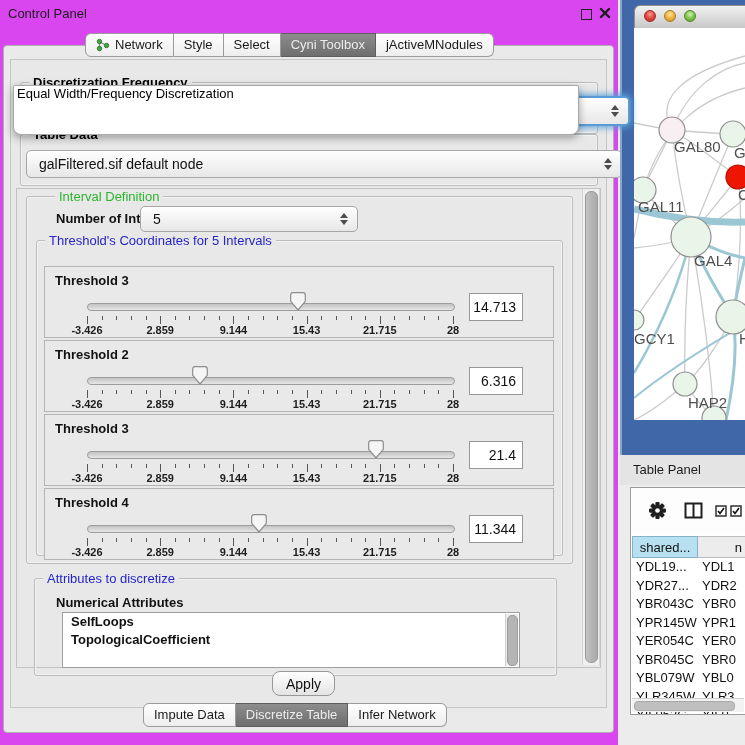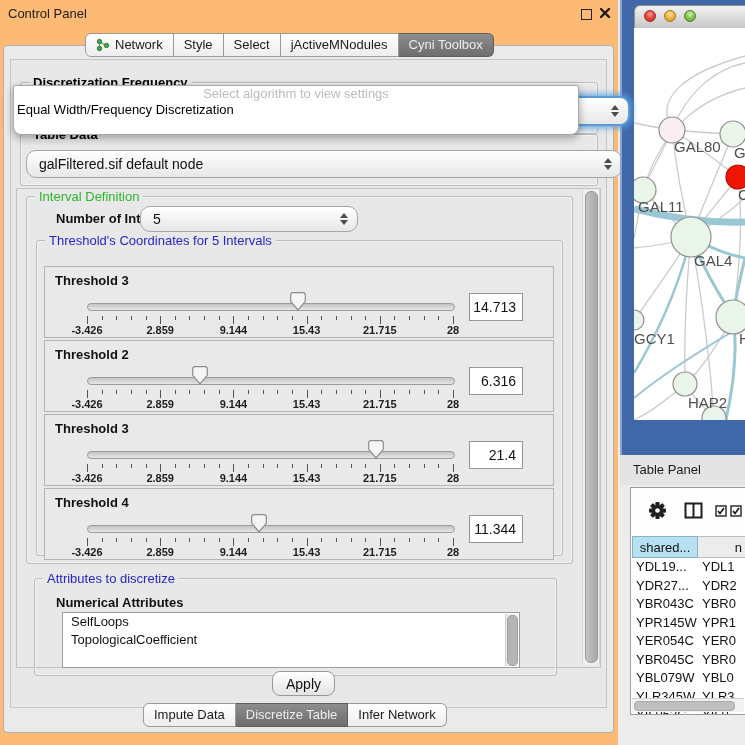--- a/index.html
+++ b/index.html
@@ -1,21 +1,21 @@
 <!DOCTYPE html>
 <html><head>
 <meta charset="utf-8">
 <style>
   html,body{margin:0;padding:0;}
   body{width:745px;height:745px;overflow:hidden;background:#ececec;
        font-family:"Liberation Sans",sans-serif;font-size:13px;color:#111;position:relative;}
   .abs{position:absolute;}
 
   
-  #cp{left:0;top:0;width:618px;height:745px;background:#fdba74;}
+  #cp{left:0;top:0;width:618px;height:745px;background:#d946ef;}
   #cp-title{left:8px;top:6px;font-size:13px;color:#1c1c1c;}
   #cp-float{left:581px;top:9px;width:9px;height:9px;border:1.5px solid #222;background:transparent;}
   #cp-close{left:599px;top:7px;width:12px;height:12px;}
   #cp-outer{left:3px;top:45px;width:609px;height:686px;border:1px solid #b0b0b0;border-radius:4px;background:#eaeaea;}
   #cp-inner{left:10px;top:59px;width:595px;height:647px;border:1px solid #c6c6c6;background:#e8e8e8;}
 
   
   .segbar{display:flex;height:24px;z-index:6;}
   #top-tabs{left:85px;top:33px;}
   #bottom-tabs{left:143px;top:703px;}
@@ -23,25 +23,25 @@
        padding:0 10px;height:22px;line-height:22px;font-size:13px;color:#1a1a1a;
        display:flex;align-items:center;gap:5px;white-space:nowrap;}
   .seg:first-child{border-left:1px solid #9b9b9b;border-radius:6px 0 0 6px;}
   .seg:last-child{border-radius:0 6px 6px 0;}
   .seg.sel{background:linear-gradient(#8d8d8d,#6e6e6e);color:#ececec;border-color:#5e5e5e;}
 
   
   .groupbox{border:1px solid #bcbcbc;border-radius:3px;box-shadow:inset 0 0 0 1px #f3f3f3;}
   .gtitle{position:absolute;top:-8px;left:8px;background:#e8e8e8;padding:0 4px;font-size:13px;white-space:nowrap;}
   .gtitle.black{font-weight:bold;color:#000;}
-  .gtitle.green{color:#2cb52c;}
+  .gtitle.green{color:#2cb52c;margin-left:20px;}
   .gtitle.blue{color:#2525c8;}
 
   
-  .combo{background:linear-gradient(#ffffff,#e7e7e7);border:1px solid #a6a6a6;border-radius:10px;
+  .combo{background:linear-gradient(#ffffff,#e7e7e7);border:1px solid #a6a6a6;border-radius:5px;
          font-size:14px;color:#111;display:flex;align-items:center;padding:0 22px 0 12px;}
   .arrows{position:absolute;right:9px;top:50%;transform:translateY(-50%);display:flex;flex-direction:column;gap:2px;}
   .tri-up{width:0;height:0;border-left:4px solid transparent;border-right:4px solid transparent;border-bottom:5px solid #4d4d4d;}
   .tri-down{width:0;height:0;border-left:4px solid transparent;border-right:4px solid transparent;border-top:5px solid #4d4d4d;}
   #algo-combo{left:26px;top:96px;width:566px;height:26px;z-index:5;
               box-shadow:0 0 6px 2px rgba(90,160,220,.9);border:2px solid #5a9bd5;}
   #td-combo{left:26px;top:150px;width:560px;height:26px;}
   #noi-combo{left:140px;top:206px;width:182px;height:24px;}
 
   
@@ -69,21 +69,21 @@
   .tick{position:absolute;width:1px;height:4px;background:#555;top:49px;}
   .tick.major{height:8px;}
   .sl-lab{position:absolute;top:57px;transform:translateX(-50%);font-size:11px;font-weight:bold;color:#1d1d1d;}
   .thr-val{position:absolute;left:424px;top:26px;width:54px;height:28px;background:#fff;border:1px solid #979797;
            font-size:14px;display:flex;align-items:center;justify-content:flex-end;padding:0 6px;box-sizing:border-box;}
 
   
   #attr-group{left:34px;top:578px;width:521px;height:96px;}
   #attr-head{left:56px;top:595px;font-weight:bold;font-size:13px;}
   #attr-list{left:62px;top:612px;width:456px;height:54px;background:#fff;border:1px solid #9e9e9e;overflow:hidden;}
-  .attr-item{height:18px;line-height:18px;padding-left:8px;font-size:13px;color:#111;}
+  .attr-item{height:18px;line-height:18px;padding-left:8px;font-size:13px;color:#111;font-weight:bold;}
   #attr-scroll{position:absolute;right:1px;top:1px;width:12px;height:52px;background:#ededed;border-left:1px solid #d0d0d0;}
   #attr-thumb{position:absolute;left:1px;top:1px;width:9px;height:49px;background:#b5b5b5;border-radius:5px;border:1px solid #9c9c9c;}
 
   #apply-btn{left:272px;top:671px;width:61px;height:23px;border:1px solid #989898;border-radius:8px;
              background:linear-gradient(#ffffff,#e4e4e4);font-size:14px;display:flex;align-items:center;justify-content:center;}
 
   
   #netwin{left:620px;top:0;width:125px;height:455px;background:#4068a9;border-left:2px solid #8aa4cd;box-sizing:border-box;}
   #net-titlebar{left:634px;top:5px;width:111px;height:22px;border:1px solid #8e8e8e;border-right:none;
                 border-radius:6px 0 0 0;background:linear-gradient(#f2f2f2,#c7c7c7);}
@@ -128,40 +128,39 @@
           <circle cx="10.5" cy="7.5" r="2.2" fill="#4aa54a" stroke="#2e7d2e"></circle>
         </svg>
         <span>Network</span>
       </div>
       <div class="seg">
         <span>Style</span>
       </div>
       <div class="seg">
         <span>Select</span>
       </div>
+      <div class="seg sel">
+        <span>Cyni Toolbox</span>
+      </div>
       <div class="seg">
         <span>jActiveMNodules</span>
-      </div>
-      <div class="seg sel">
-        <span>Cyni Toolbox</span>
       </div>
     </div>
 
   <div class="abs groupbox" style="left:20px;top:82px;width:576px;height:50px;">
     <span class="gtitle black">Discretization Frequency</span>
   </div>
   <div id="algo-combo" class="abs combo">
     <span class="arrows">
         <span class="tri-up"></span>
         <span class="tri-down"></span>
       </span>
   </div>
 
   <div id="popup" class="abs">
-    <div class="prompt">Select algorithm to view settings</div>
     <div>
         <div class="popup-opt">Equal Width/Frequency Discretization</div>
       </div>
   </div>
 
   <div class="abs groupbox" style="left:20px;top:134px;width:576px;height:50px;">
     <span class="gtitle black">Table Data</span>
   </div>
   <div id="td-combo" class="abs combo">
     <span>galFiltered.sif default node</span>

